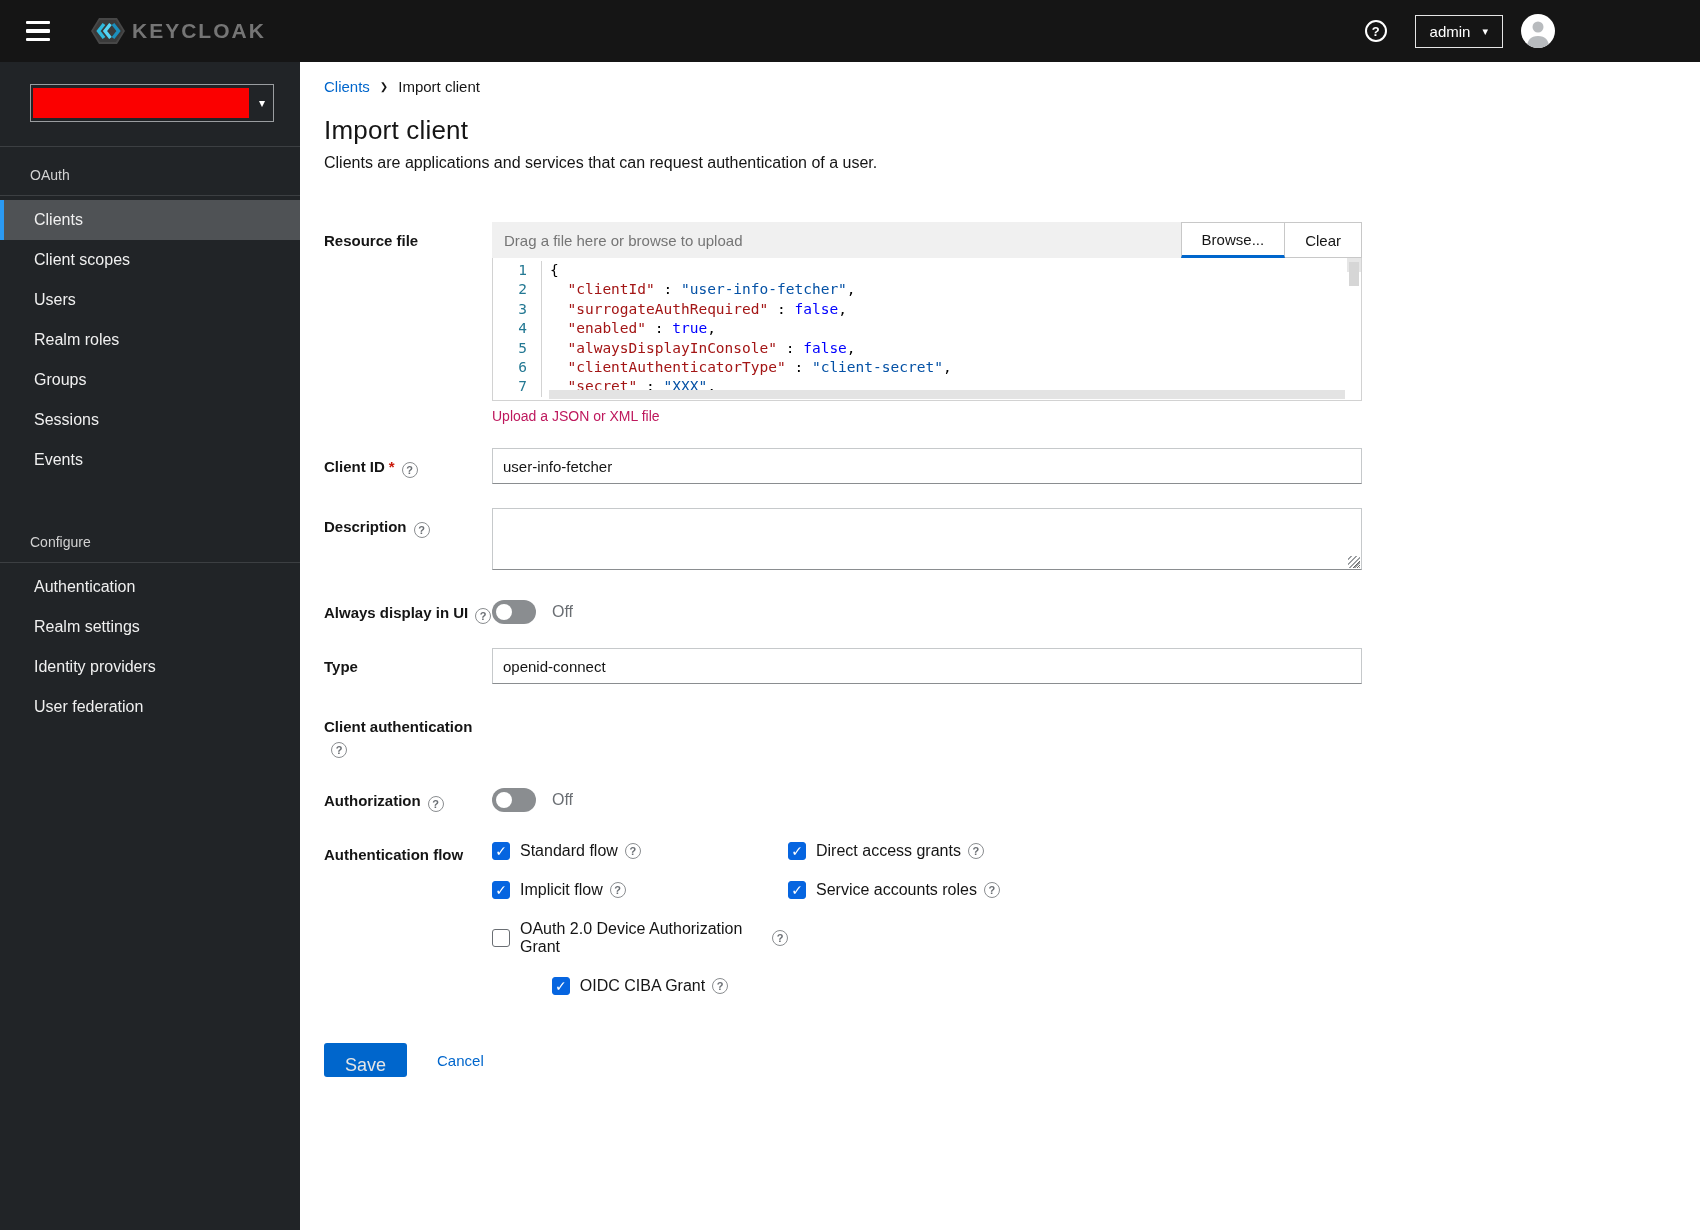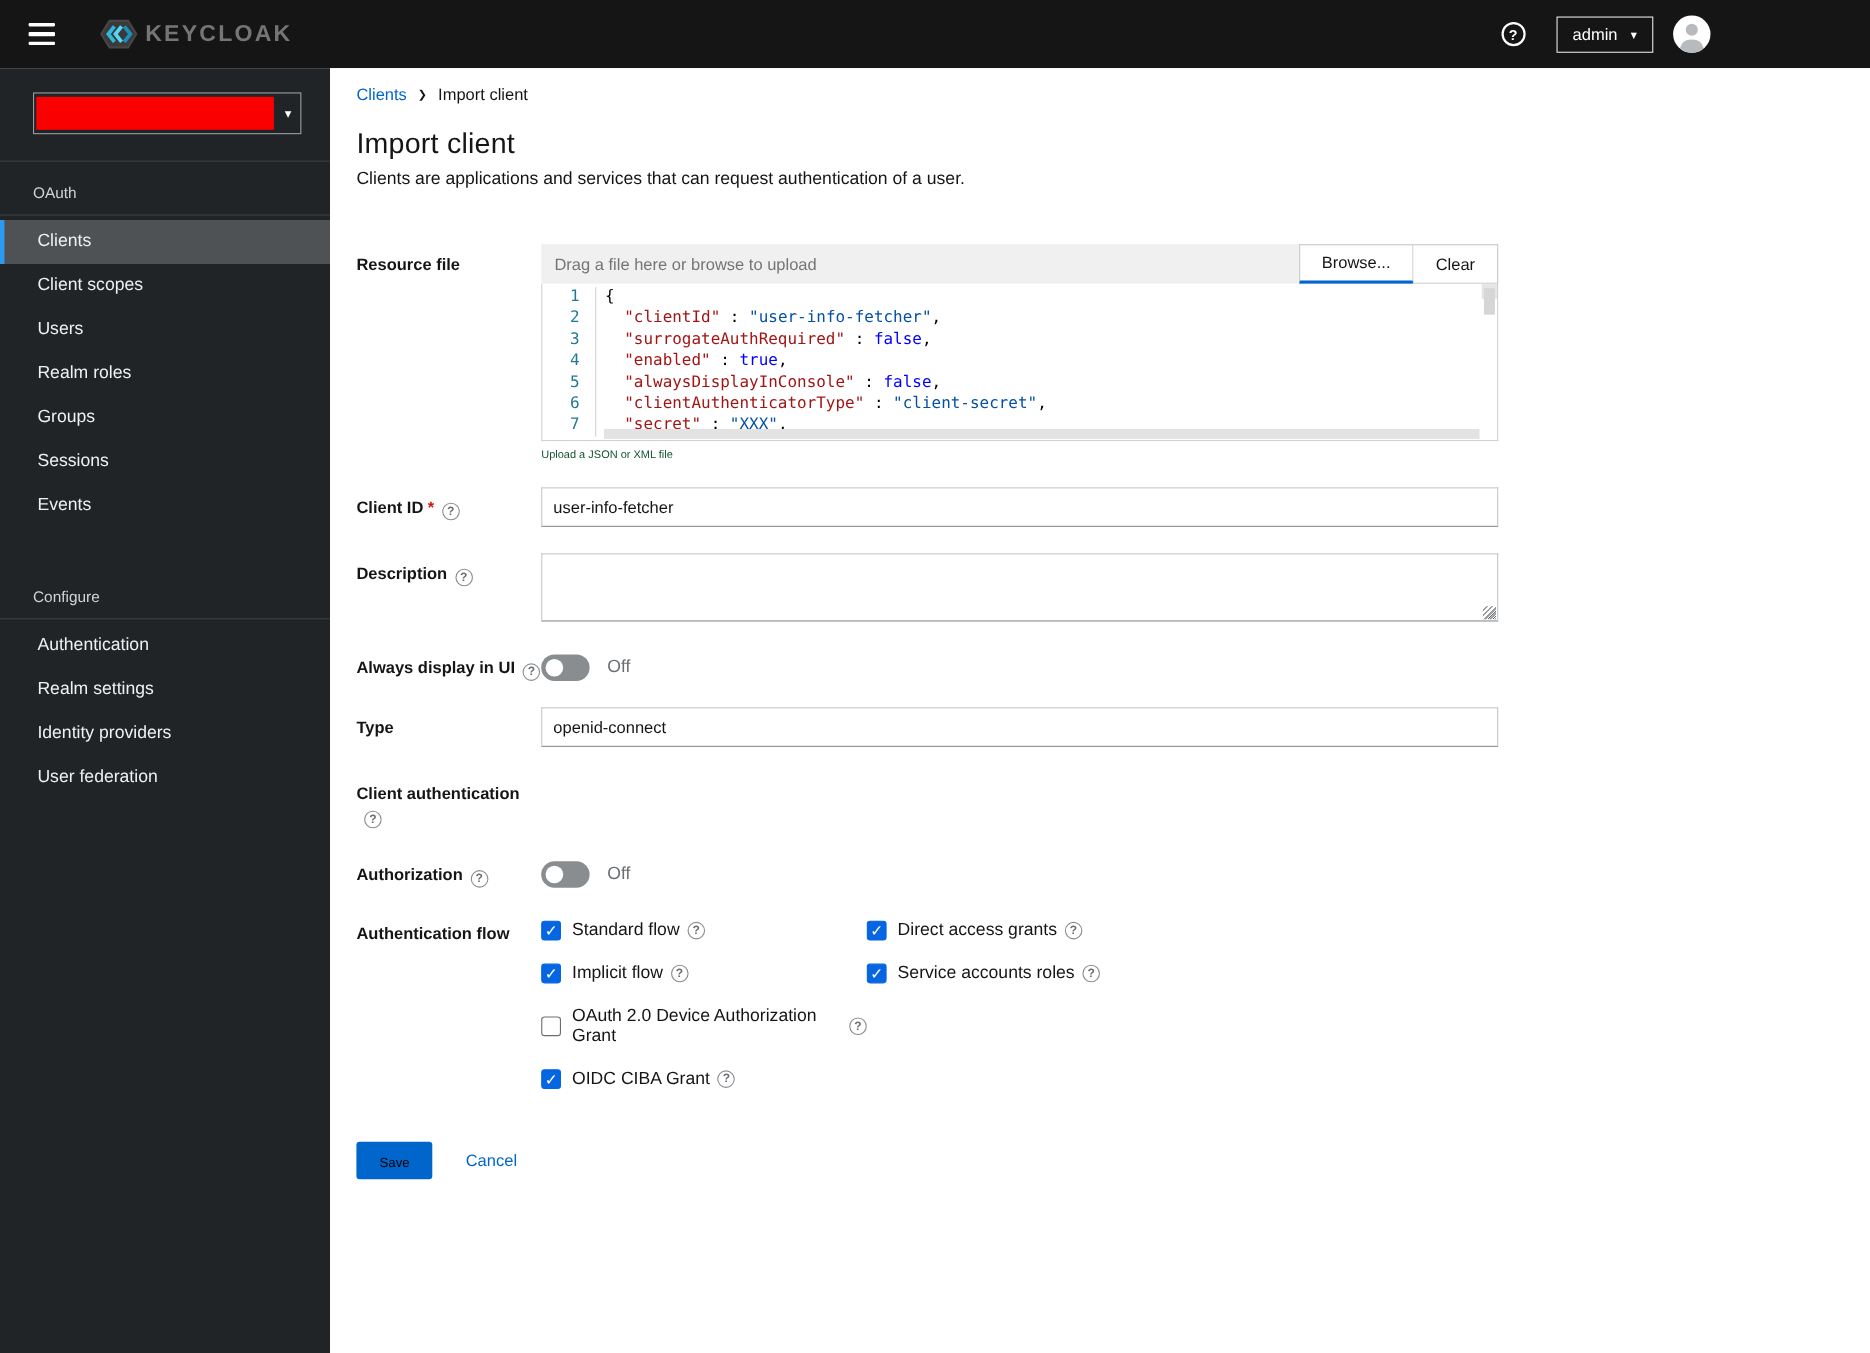--- a/index.html
+++ b/index.html
@@ -70,21 +70,21 @@
     background:repeating-linear-gradient(135deg,transparent 0 2px,#9a9da0 2px 3.5px); pointer-events:none; }
 
   
   .file-upload { display:flex; }
   .file-name { flex:1; height:36px; background:#f0f0f0; border:none; font-size:15px;
     padding:0 12px; color:#6a6e73; font-family:inherit; }
   .btn-control { background:#fff; border:1px solid #c8c8c8; font-size:15px; color:#151515;
     padding:0 20px; height:36px; cursor:pointer; font-family:inherit; }
   .btn-browse { border-bottom:3px solid #0066cc; }
   .btn-clear { border-left:none; }
-  .helper-text { font-size:10px; margin-top:7px; color:#14532d; }
+  .helper-text { font-size:14px; margin-top:7px; color:#be185d; }
 
   
   .editor { height:143px; border:1px solid #d2d2d2; border-top:none; background:#fff;
     overflow:hidden; position:relative; padding-top:3px; cursor:text;
     font-family:"DejaVu Sans Mono","Liberation Mono",monospace; font-size:14.5px; }
   .code-line { display:flex; line-height:19.4px; white-space:pre; }
   .ln { width:48px; text-align:right; color:#237893; padding-right:14px; flex:none; }
   .code { border-left:1px solid #d3d3d3; padding-left:8px; }
   .tk-k { color:#a31515; } .tk-s { color:#0451a5; } .tk-b { color:#0000ff; } .tk-p { color:#000; }
   .vscroll { position:absolute; right:2px; top:4px; width:10px; height:24px; background:#d6d6d6; }
@@ -107,21 +107,21 @@
   .cb-grid { display:grid; grid-template-columns:296px 1fr; row-gap:21px; padding-top:6px; }
   .cb { display:flex; align-items:center; cursor:pointer; }
   .cbbox { width:18px; height:18px; border-radius:3px; flex:none; margin-right:10px;
     border:1px solid #6a6e73; background:#fff; display:flex; align-items:center; justify-content:center; }
   .cbbox.checked { background:#0665e0; border-color:#0665e0; color:#fff; }
   .cbbox.checked::after { content:"✓"; font-size:14px; font-weight:bold; line-height:1; }
   .cbtext { font-size:16px; color:#151515; }
 
   
   .actions { display:flex; align-items:center; gap:30px; margin-top:48px; padding-bottom:30px; }
-  .btn-primary { background:#0066cc; color:#000000; border:none; font-size:12px; padding:12px 21px;
+  .btn-primary { background:#0066cc; color:#e5e5e5; border:none; font-size:18px; padding:12px 21px;
     height:34px; border-radius:3px; cursor:pointer; font-family:inherit; }
   .btn-link { color:#0066cc; font-size:15px; text-decoration:none; cursor:pointer; }
 </style>
 </head>
 <body>
 
 <header class="header">
   <button class="hamburger">
     <span></span>
       <span></span>
@@ -299,21 +299,21 @@
             <label class="cb" style="grid-column-start: 2;">
               <span class="cbbox checked"></span>
               <span class="cbtext">Service accounts roles</span>
               <span class="qicon"></span>
             </label>
             <label class="cb" style="grid-column-start: 1;">
               <span class="cbbox"></span>
               <span class="cbtext">OAuth 2.0 Device Authorization Grant</span>
               <span class="qicon"></span>
             </label>
-            <label class="cb" style="grid-column-start: 1;">
+            <label class="cb" style="grid-column-start: 1; justify-content: center;">
               <span class="cbbox checked"></span>
               <span class="cbtext">OIDC CIBA Grant</span>
               <span class="qicon"></span>
             </label>
           </div>
       </div>
 
       <div class="actions">
         <button class="btn-primary">Save</button>
         <a class="btn-link">Cancel</a>

